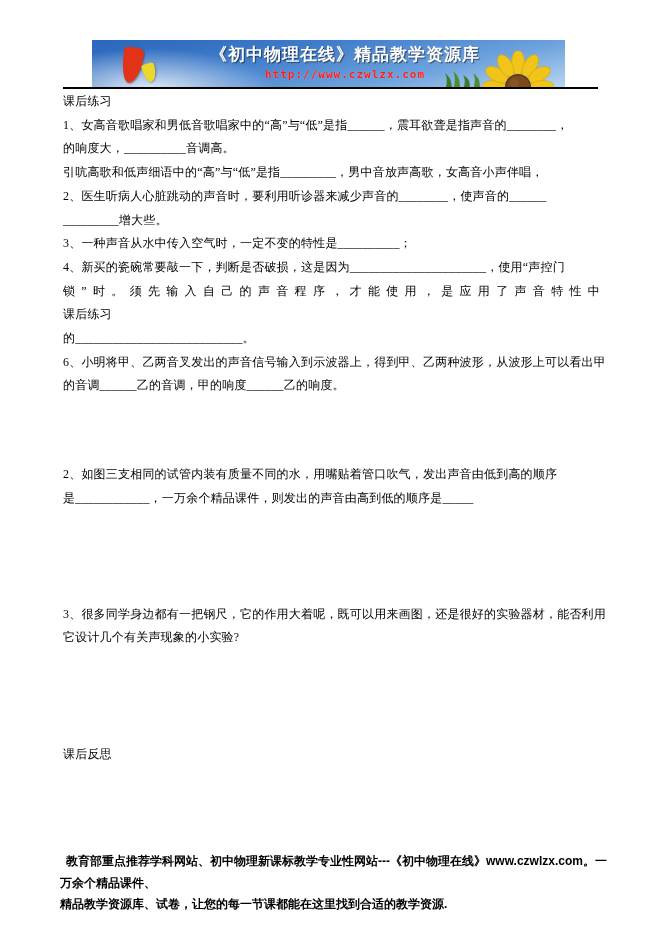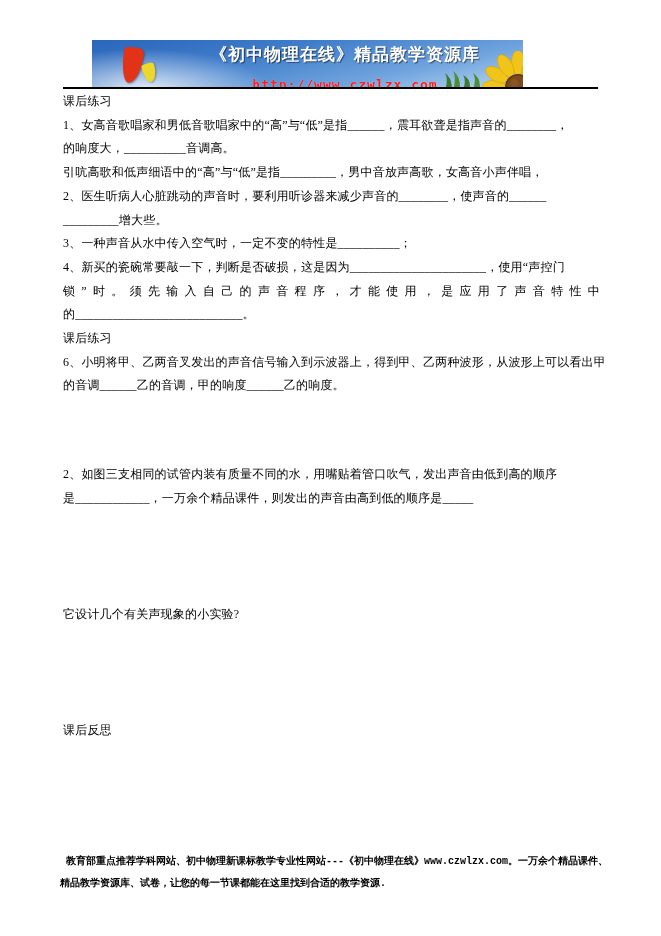--- a/index.html
+++ b/index.html
@@ -3,21 +3,21 @@
 <meta charset="utf-8">
 <style>
   html,body { margin:0; padding:0; }
   body {
     width:661px; height:936px; background:#ffffff; position:relative;
     font-family:"Liberation Serif","DejaVu Serif",serif; color:#000;
     overflow:hidden;
   }
   
   .banner {
-    position:absolute; left:92px; top:40px; width:431px; height:47px;
+    position:absolute; left:92px; top:40px; width:473px; height:47px;
     background:
       radial-gradient(ellipse 180px 60px at 12% 108%, rgba(255,255,255,.85), rgba(255,255,255,0) 70%),
       linear-gradient(168deg, #2a66ba 0%, #3f7cca 35%, #6ea3dd 70%, #b8d6f2 100%);
     overflow:hidden;
   }
   .logo-wrap { position:absolute; left:28px; top:7px; width:46px; height:38px; }
   .logo-red {
     position:absolute; left:2px; top:0; width:20px; height:36px; background:#e23318;
     border-radius:65% 35% 55% 45% / 8% 14% 75% 88%;
     transform:rotate(9deg);
@@ -29,42 +29,42 @@
     transform:rotate(-14deg);
     box-shadow:1px 1px 2px rgba(0,0,0,.3);
   }
   .banner-text { position:absolute; left:108px; top:3px; width:290px; text-align:center; }
   .banner-title {
     font-family:"Liberation Serif","DejaVu Serif",serif;
     font-weight:bold; font-size:17px; color:#ffffff; letter-spacing:1px;
     text-shadow:1px 1px 1px rgba(0,0,0,.55); white-space:nowrap;
   }
   .banner-url {
-    margin-top:11px; font-family:"DejaVu Sans Mono","Liberation Mono",monospace;
-    font-weight:bold; font-size:13px; color:#ff1a1a; letter-spacing:1px;
+    margin-top:2px; font-family:"DejaVu Sans Mono","Liberation Mono",monospace;
+    font-weight:bold; font-size:11px; color:#ff1a1a; letter-spacing:1px;
     text-shadow:0 0 1px rgba(255,255,255,.6); white-space:nowrap;
   }
   .sunflower { position:absolute; left:390px; top:11px; width:72px; height:72px; }
   .grass { position:absolute; left:350px; top:30px; width:44px; height:17px; }
   
   .rule { position:absolute; left:63px; top:87px; width:535px; height:2px; background:#000; }
   
   .content {
     position:absolute; left:63px; top:90px; width:537px;
     font-size:12px; line-height:23.7px; letter-spacing:0.2px;
   }
   .line { white-space:nowrap; }
   .line.wrap { white-space:normal; }
   .justify { text-align:justify; text-align-last:justify; }
   .sp65 { height:65px; } .sp92 { height:92px; } .sp93 { height:93px; }
   
   .footer {
     position:absolute; left:60px; top:851px; width:556px;
-    font-family:Liberation Mono, monospace;
-    font-weight:bold; font-size:10px; line-height:21.5px; color:#000;
+    font-family:Liberation Sans, sans-serif;
+    font-weight:bold; font-size:12px; line-height:21.5px; color:#000;
   }
   .footer .f1 { text-indent:6px; }
 </style>
 </head>
 <body>
 
 <div class="banner">
   <div class="logo-wrap">
     <div class="logo-red"></div>
     <div class="logo-yellow"></div>
@@ -104,28 +104,29 @@
 <div class="content">
   <div class="line">课后练习</div>
   <div class="line">1、女高音歌唱家和男低音歌唱家中的“高”与“低”是指______，震耳欲聋是指声音的________，</div>
   <div class="line">的响度大，__________音调高。</div>
   <div class="line">引吭高歌和低声细语中的“高”与“低”是指_________，男中音放声高歌，女高音小声伴唱，</div>
   <div class="line">2、医生听病人心脏跳动的声音时，要利用听诊器来减少声音的________，使声音的______</div>
   <div class="line">_________增大些。</div>
   <div class="line">3、一种声音从水中传入空气时，一定不变的特性是__________；</div>
   <div class="line">4、新买的瓷碗常要敲一下，判断是否破损，这是因为______________________，使用“声控门</div>
   <div class="line justify">锁”时。须先输入自己的声音程序，才能使用，是应用了声音特性中</div>
+  <div class="line">课后练习</div>
   <div class="line">的___________________________。</div>
-  <div class="line">课后练习</div>
   <div class="line">6、小明将甲、乙两音叉发出的声音信号输入到示波器上，得到甲、乙两种波形，从波形上可以看出甲</div>
   <div class="line">的音调______乙的音调，甲的响度______乙的响度。</div>
   <div class="sp65"></div>
   <div class="line">2、如图三支相同的试管内装有质量不同的水，用嘴贴着管口吹气，发出声音由低到高的顺序</div>
   <div class="line">是____________，一万余个精品课件，则发出的声音由高到低的顺序是_____</div>
   <div class="sp92"></div>
+  <div class="line">3、很多同学身边都有一把钢尺，它的作用大着呢，既可以用来画图，还是很好的实验器材，能否利用</div>
   <div class="line">它设计几个有关声现象的小实验?</div>
   <div class="sp93"></div>
   <div class="line">课后反思</div>
 </div>
 
 <div class="footer">
   <div class="f1 line wrap">教育部重点推荐学科网站、初中物理新课标教学专业性网站---《初中物理在线》www.czwlzx.com。一万余个精品课件、</div>
   <div class="line wrap">精品教学资源库、试卷，让您的每一节课都能在这里找到合适的教学资源.</div>
 </div>
 

